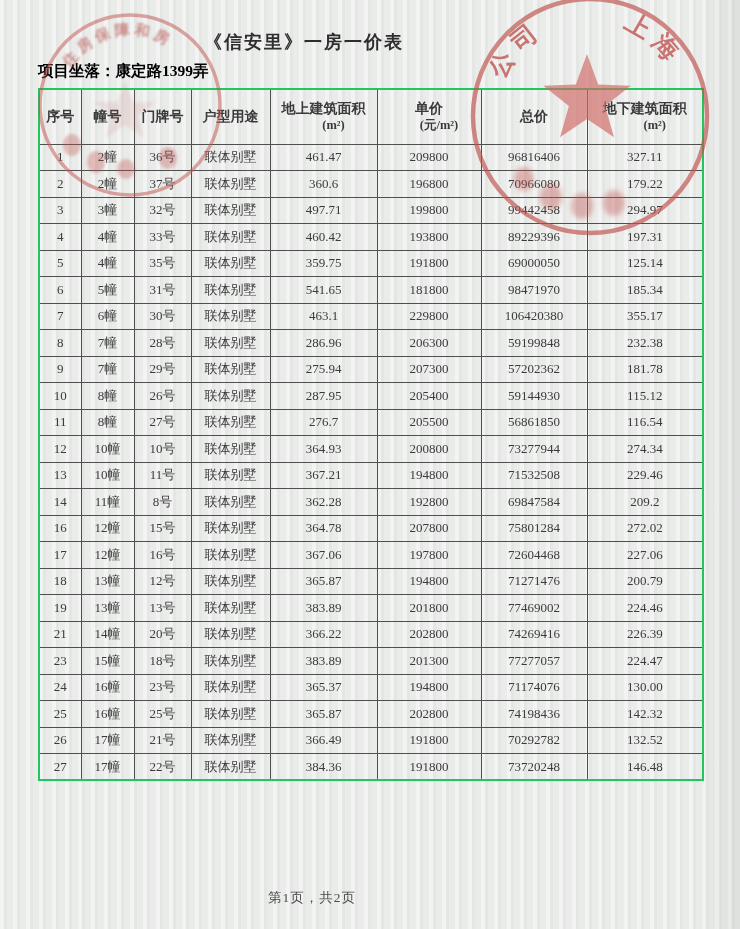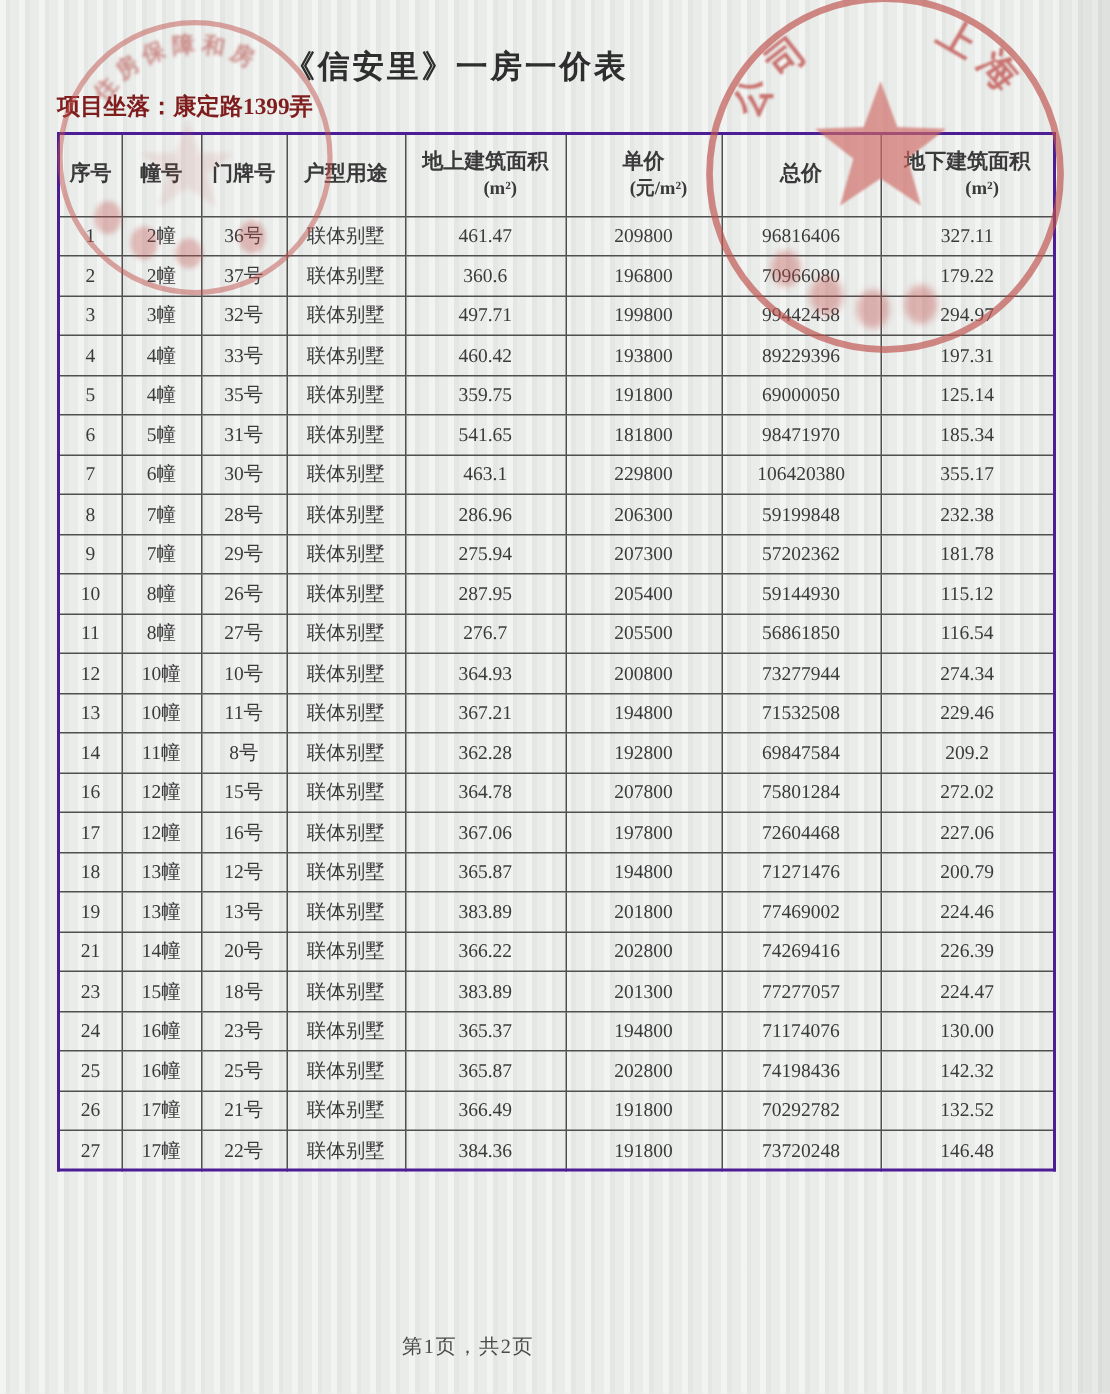--- a/index.html
+++ b/index.html
@@ -10,36 +10,36 @@
       repeating-linear-gradient(90deg,
         rgba(255,255,255,0.40) 0 4px,
         rgba(120,125,122,0.05) 4px 7px,
         rgba(255,255,255,0.00) 7px 13px),
       #eaecea;
     font-family:"Liberation Serif","DejaVu Serif",serif;
     color:#3a3a3a;
   }
   .title{
     position:absolute;top:30px;left:0;width:608px;text-align:center;
-    font-size:21px;font-weight:bold;letter-spacing:2px;color:#2e2e2e;
+    font-size:18px;font-weight:bold;letter-spacing:2px;color:#2e2e2e;
   }
   .location{
     position:absolute;top:61px;left:38px;
-    font-size:15.5px;font-weight:bold;color:#7f1d1d;
+    font-size:15.5px;font-weight:bold;color:#000000;
   }
   table.price{
     position:absolute;top:88px;left:38px;width:664px;
     border-collapse:collapse;table-layout:fixed;
     font-size:13px;color:#3a3a3a;
   }
   table.price th, table.price td{
     border:1px solid #4f4f4f;text-align:center;vertical-align:middle;
     padding:0;overflow:hidden;white-space:nowrap;
   }
-  table.price{border:2px solid #4c1d95;}
+  table.price{border:2px solid #22c55e;}
   table.price thead tr{height:55px;}
   table.price tbody tr{height:26.5px;}
   table.price th{font-size:14px;font-weight:bold;line-height:1.25;}
   table.price th .sub{display:block;font-size:12.5px;font-weight:bold;margin-left:20px;}
   .footer{
     position:absolute;top:889px;left:0;width:624px;text-align:center;
     font-size:13.5px;color:#4a4a4a;letter-spacing:1px;
   }
   .watermark{
     position:absolute;top:933px;right:16px;

